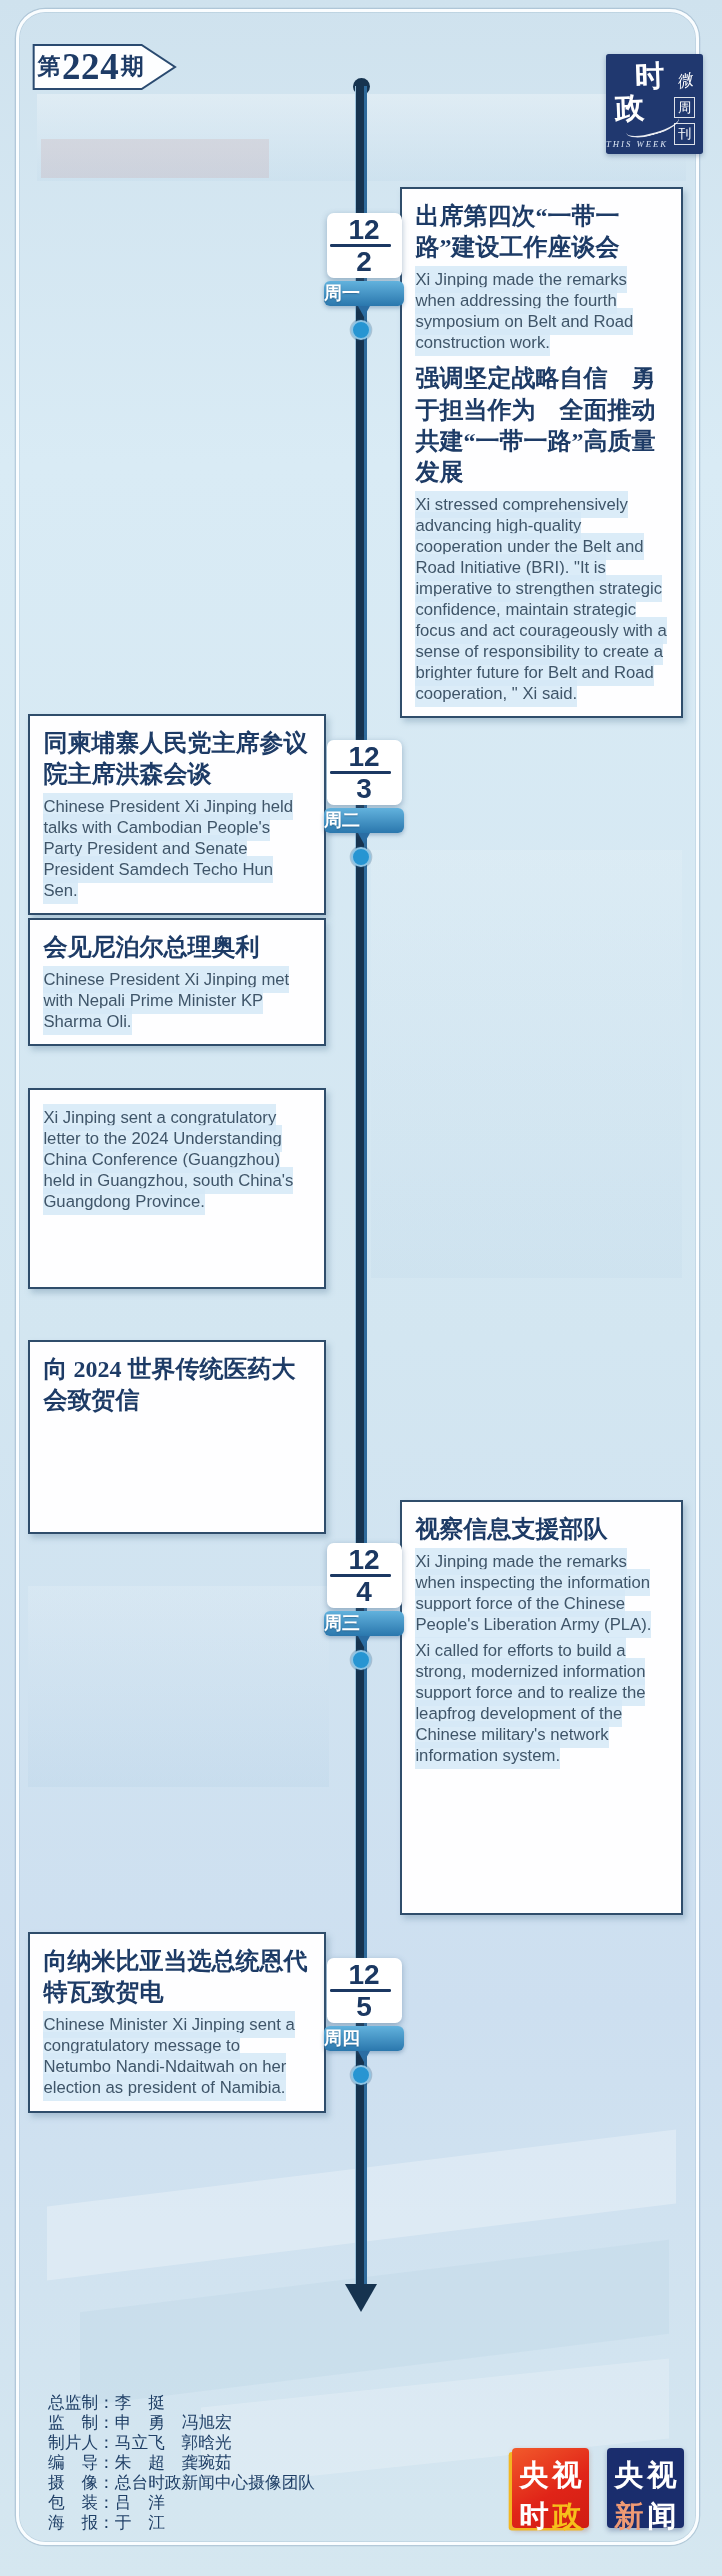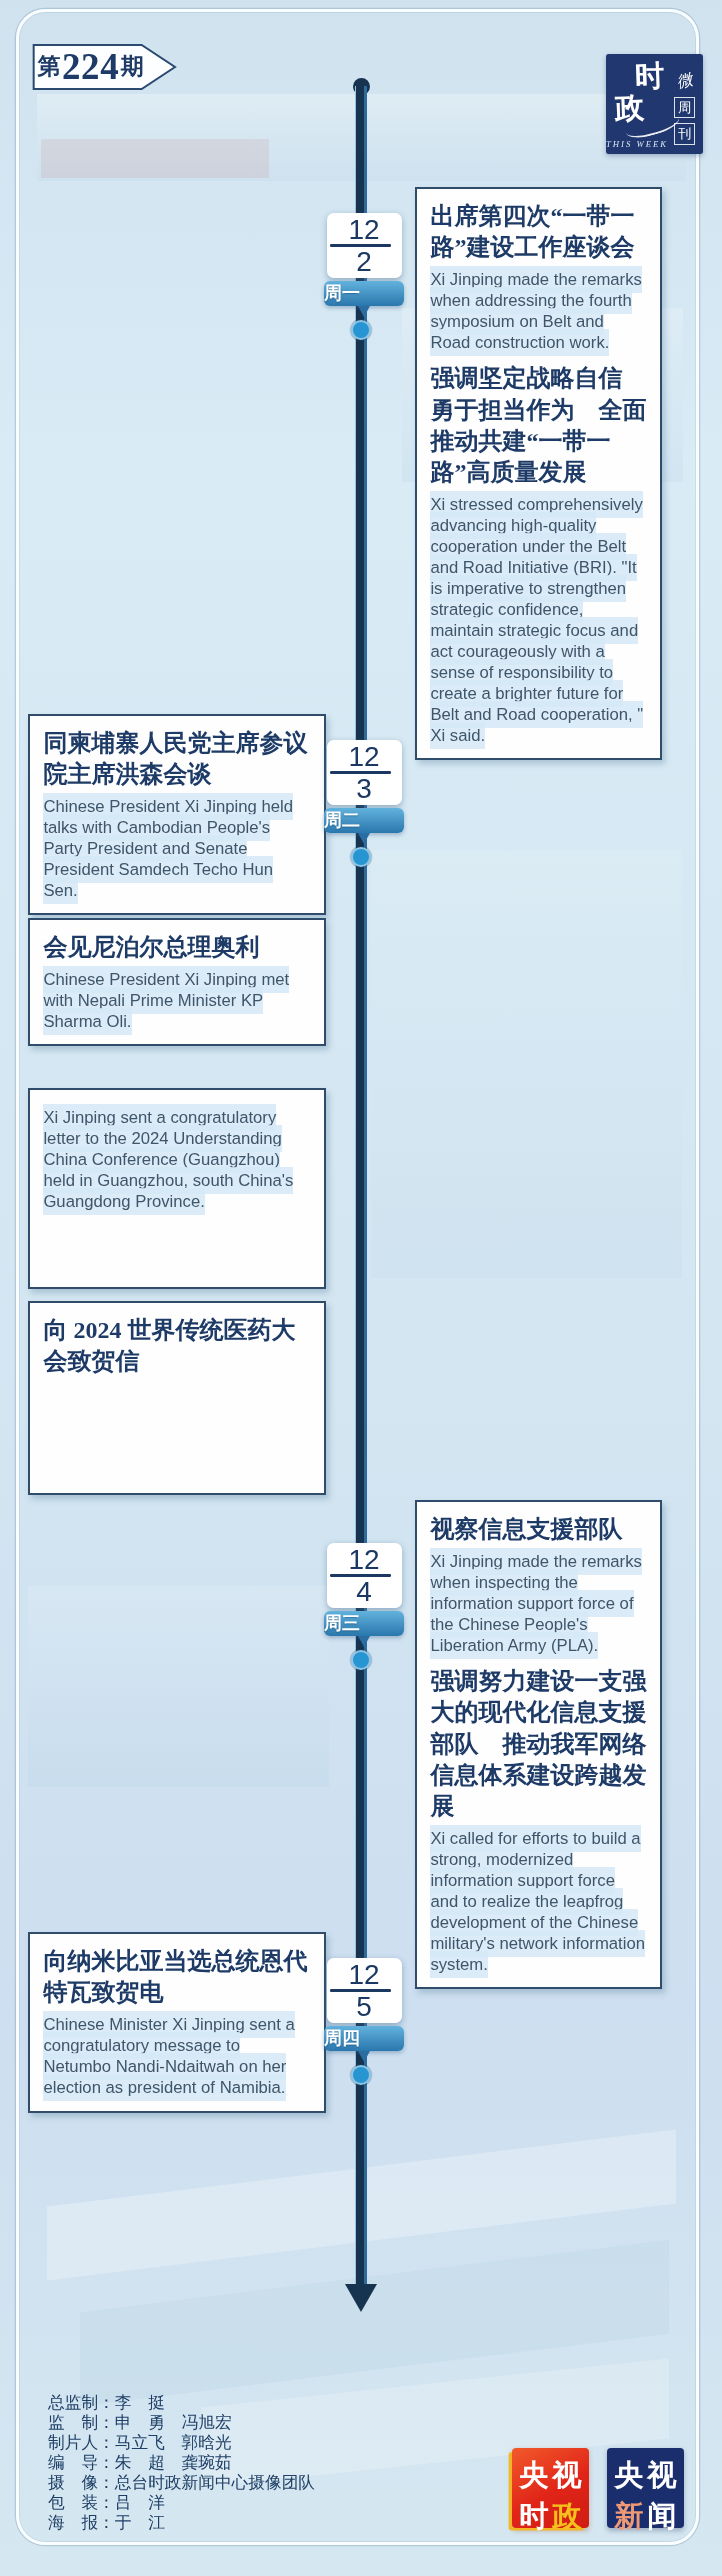--- a/index.html
+++ b/index.html
@@ -49,34 +49,34 @@
   .logo .boxed{font-size:13.4px;border:1px solid rgba(255,255,255,.85);padding:0.7px 2.7px;margin-top:4.7px;}
   .logo .caption{position:absolute;left:0;bottom:5.4px;width:100%;text-align:left;font-size:8.7px;font-style:italic;letter-spacing:2px;color:#dde7f5;}
   
   .tl-line{position:absolute;left:355px;top:86px;width:12px;height:2201px;z-index:2;
     background:linear-gradient(90deg,#9cc3dd 0 1.3px,#16334f 1.3px 9.4px,#2e6a9b 9.4px);}
   .tl-topdot{position:absolute;left:353px;top:78px;width:17.4px;height:17.4px;border-radius:50%;background:#16334f;z-index:2;}
   .tl-arrow{position:absolute;left:345px;top:2284px;width:0;height:0;z-index:2;
     border-left:16px solid transparent;border-right:16px solid transparent;border-top:28px solid #16334f;}
   .marker{position:absolute;left:323px;width:82px;display:flex;flex-direction:column;align-items:center;z-index:4;}
   .datebox{width:75px;background:#ffffff;border-radius:6.7px;box-shadow:0 2.7px 6px rgba(70,108,145,.45);
-    padding:3.3px 0;color:#1b3862;font-weight:normal;}
+    padding:3.3px 0;color:#1b3862;font-weight:bold;}
   .datebox .month{font-size:28px;line-height:27px;text-align:center;}
   .datebox .fbar{height:3.3px;background:#1b3862;width:82%;margin:0.7px auto 0.7px 3.3px;border-radius:1.3px;}
   .datebox .dday{font-size:28px;line-height:27px;text-align:center;}
   .wk{margin-top:2.7px;width:80px;height:25px;line-height:25px;border-radius:6px;
     background:linear-gradient(180deg,#62b2dd,#2a77ad);color:#fff;font-size:18px;font-weight:bold;
     text-shadow:0 1.3px 1.3px rgba(15,60,100,.45);box-shadow:0 2px 4px rgba(60,100,140,.4);}
   .wkptr{width:0;height:0;border-left:6px solid transparent;border-right:6px solid transparent;border-top:11.4px solid #2a6da3;}
   .tdot{width:16px;height:16px;border-radius:50%;background:#2795d2;border:2px solid #8ec4e4;margin-top:2.7px;margin-left:-5.4px;
     box-shadow:0 0 0 1.3px rgba(30,80,120,.25);}
   
   .card{position:absolute;background:#fefeff;border:2px solid #2f4d6b;box-shadow:3.3px 4px 6px rgba(90,125,155,.35);
     padding:12px 13.4px;z-index:3;box-sizing:border-box;}
-  .card.right{left:400px;width:247px;margin-left:15px;}
+  .card.right{left:400px;width:283px;}
   .card.left{left:28px;width:298px;}
   .card h2{margin:0;font-family:"Liberation Serif","DejaVu Serif",serif;font-weight:bold;
     font-size:24px;line-height:1.30;color:#1d3b66;}
   .card h2 + h2, .card p + h2{margin-top:10.7px;}
   .card p{margin:5.4px 0 0 0;font-size:16.7px;line-height:21px;color:#3f5569;}
   .hl{background:rgba(213,233,247,.85);-webkit-box-decoration-break:clone;box-decoration-break:clone;padding:4px 0;}
   
   .credits{position:absolute;left:48px;top:2393px;z-index:3;color:#1f3f66;font-size:16.7px;line-height:20px;}
   
   .fbadge{position:absolute;top:2448px;width:77px;height:80px;border-radius:4px;z-index:3;
@@ -189,28 +189,27 @@
 
   <section class="card left" style="top:918px;min-height:120px">
     <h2>会见尼泊尔总理奥利</h2>
     <p><span class="hl">Chinese President Xi Jinping met with Nepali Prime Minister KP Sharma Oli.</span></p>
   </section>
 
   <section class="card left" style="top:1088px;min-height:201px">
     <p><span class="hl">Xi Jinping sent a congratulatory letter to the 2024 Understanding China Conference (Guangzhou) held in Guangzhou, south China's Guangdong Province.</span></p>
   </section>
 
-  <section class="card left" style="top:1301px;min-height:194px">
+  <section class="card left" style="top:1340px;min-height:194px">
     <h2>向 2024 世界传统医药大会致贺信</h2>
   </section>
 
   <section class="card right" style="top:1500px;min-height:415px">
     <h2>视察信息支援部队</h2>
     <p><span class="hl">Xi Jinping made the remarks when inspecting the information support force of the Chinese People's Liberation Army (PLA).</span></p>
-    <h2>强调努力建设一支强大的现代化信息支援部队　推动我军网络信息体系建设跨越发展</h2>
     <p><span class="hl">Xi called for efforts to build a strong, modernized information support force and to realize the leapfrog development of the Chinese military's network information system.</span></p>
   </section>
 
   <section class="card left" style="top:1932px;min-height:181px">
     <h2>向纳米比亚当选总统恩代特瓦致贺电</h2>
     <p><span class="hl">Chinese Minister Xi Jinping sent a congratulatory message to Netumbo Nandi-Ndaitwah on her election as president of Namibia.</span></p>
   </section>
 
   <div class="credits">
     <div>总监制：李　挺</div>

